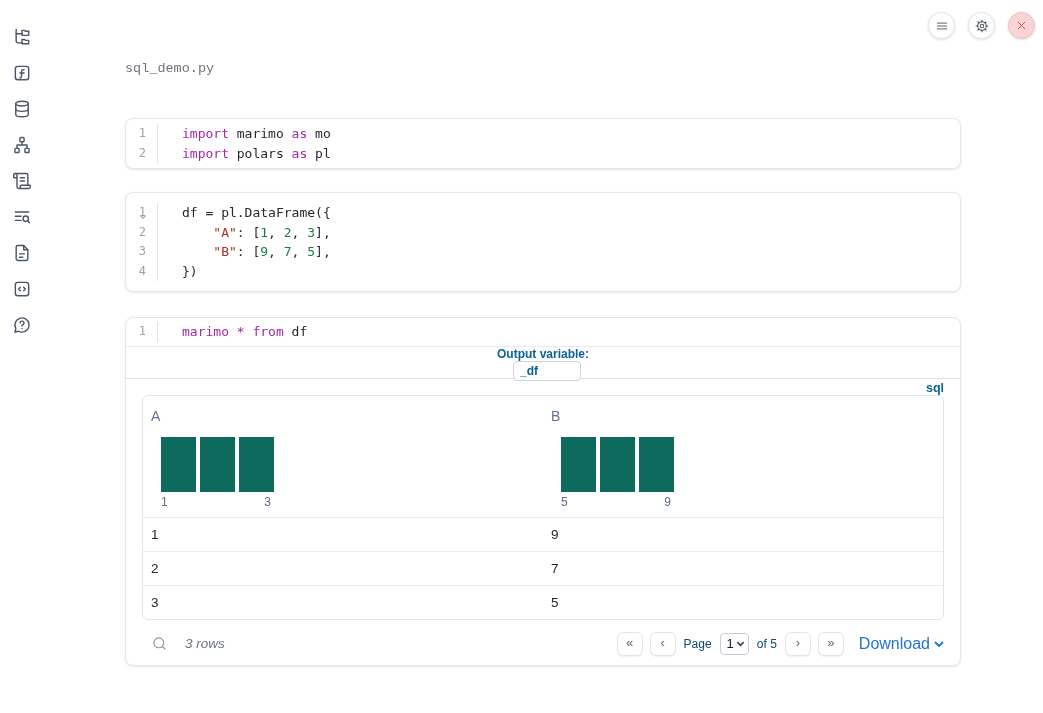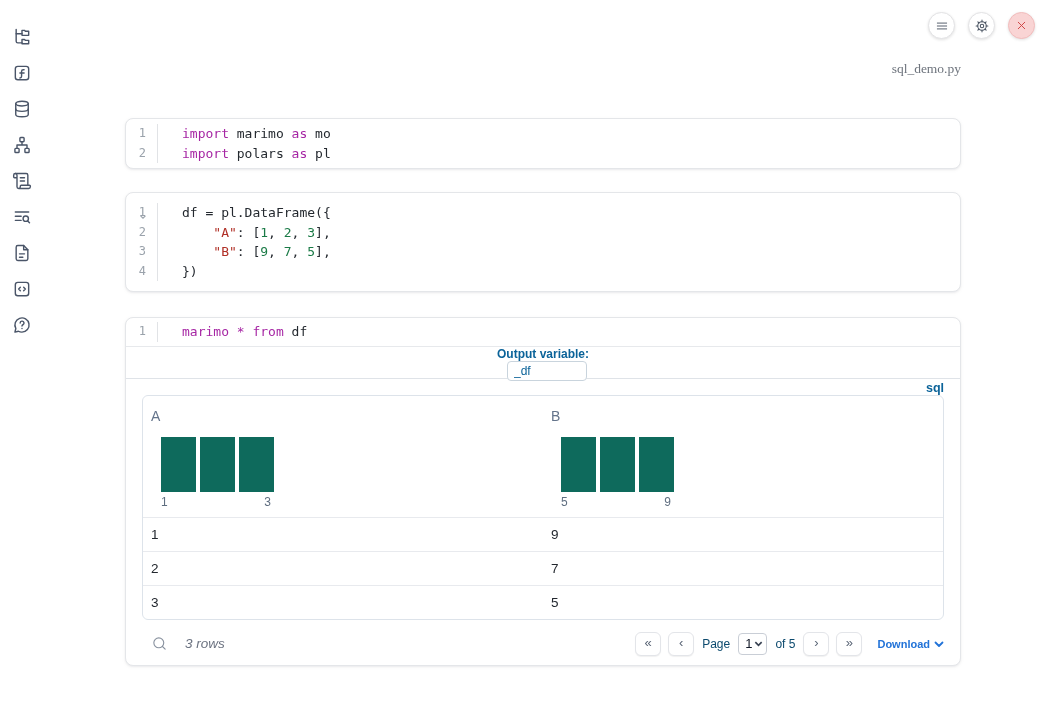--- a/index.html
+++ b/index.html
@@ -17,22 +17,22 @@
   
   .topbar { position:absolute; top:12px; right:8px; display:flex; gap:13px; }
   .circle-btn { width:27px; height:27px; border-radius:50%; background:#fff;
     border:1px solid #e3e3e5; box-shadow:0 1px 3px rgba(0,0,0,.12);
     display:flex; align-items:center; justify-content:center; cursor:pointer; }
   .circle-btn svg { stroke:#4b5563; fill:none; stroke-width:1.6; stroke-linecap:round; stroke-linejoin:round; }
   .circle-btn.close { background:#f9d4d4; border-color:#f2bcbc; }
   .circle-btn.close svg { stroke:#cf4444; stroke-width:1.8; }
 
   
-  .nb-title { position:absolute; top:61px; left:125px; width:836px; text-align:right;
-    font-family:Liberation Serif, serif; font-size:13.5px; color:#6e747d; }
+  .nb-title { position:absolute; top:61px; left:125px; width:836px; text-align:left;
+    font-family:Liberation Mono, monospace; font-size:13.5px; color:#6e747d; }
 
   
   .cell { position:absolute; left:125px; width:836px; background:#fff;
     border:1px solid #e4e6e9; border-radius:8px;
     box-shadow:0 1px 2px rgba(15,23,42,.06), 0 1px 5px rgba(15,23,42,.04); overflow:hidden; }
   .cell-1 { top:118px; height:51px; }
   .cell-2 { top:192px; height:100px; }
   .cell-3 { top:317px; height:349px; }
 
   .code-area { display:flex; font-family:"DejaVu Sans Mono", monospace; font-size:13px; line-height:19.5px; }
@@ -46,22 +46,22 @@
   .code-line { white-space:pre; color:#24292f; height:19.5px; }
   .tok-kw  { color:#a626a4; }
   .tok-str { color:#b02f26; }
   .tok-num { color:#1a7a46; }
 
   
   .sql-code-row { border-bottom:1px solid #e7e9ec; }
   .outvar-row { height:32px; display:flex; align-items:center; padding:0 16px;
     border-bottom:1px solid #dfe3e8;flex-direction:column; }
   .outvar-label { font-size:12px; font-weight:bold; color:#0b6399; }
-  .outvar-input { width:80px; height:20px; margin-left:8px; border:1px solid #c9d4dd; border-radius:4px;
-    font-family:"Liberation Sans",sans-serif; font-size:12px; font-weight:normal; color:#0b6399; padding:8px 6px; }
+  .outvar-input { width:68px; height:20px; margin-left:8px; border:1px solid #c9d4dd; border-radius:4px;
+    font-family:"Liberation Sans",sans-serif; font-size:12px; font-weight:bold; color:#0b6399; padding:8px 6px; }
   .sql-lang { margin-left:auto; font-size:12.5px; font-weight:bold; color:#0b6399; }
 
   
   .output-area { padding:16px 16px 15px; }
   .table-card { border:1px solid #dde3ea; border-radius:6px; overflow:hidden; }
   .thead { display:flex; }
   .th { width:50%; padding:12px 8px 8px; }
   .col-label { font-size:14px; color:#64748b; line-height:16px; }
   .hist { margin:13px 0 0 10px; width:113px; }
   .hist-bars { display:flex; gap:4px; height:55px; align-items:flex-end; }
@@ -80,21 +80,21 @@
   .row-count { margin-left:17px; font-size:13.5px; color:#6b7280;font-style:italic; }
   .pager { margin-left:auto; display:flex; align-items:center; gap:7px; }
   .page-btn { width:26px; height:24px; background:#fff; border:1px solid #e3e5e9; border-radius:6px;
     box-shadow:0 1px 1px rgba(0,0,0,.06); color:#5a6576; font-size:13px;
     display:flex; align-items:center; justify-content:center; cursor:pointer; padding-bottom:2px; }
   .page-text { font-size:12px; color:#0c4a6e; margin:0 1px; }
   .page-select { height:22px; border:1px solid #c9ced6; border-radius:4px; background:#fff;
     display:flex; align-items:center; padding:0 3px 0 6px; gap:2px; font-size:13px; color:#111827; cursor:pointer; }
   .page-select svg { stroke:#374151; fill:none; stroke-width:1.8; }
   .download { display:flex; align-items:center; gap:4px; margin-left:8px; border:none; background:transparent;
-    color:#2273d8; font-size:11px; font-weight:bold; cursor:pointer; font-family:"Liberation Sans",sans-serif; }
+    color:#2273d8; font-size:16px; font-weight:normal; cursor:pointer; font-family:"Liberation Sans",sans-serif; }
   .download svg { stroke:#2273d8; fill:none; stroke-width:1.8; stroke-linecap:round; stroke-linejoin:round; }
 </style>
 </head>
 <body>
 
 <div class="page">
 
   <div class="sidebar">
     <button class="side-btn">
       <svg width="20" height="20" viewBox="0 0 24 24">

